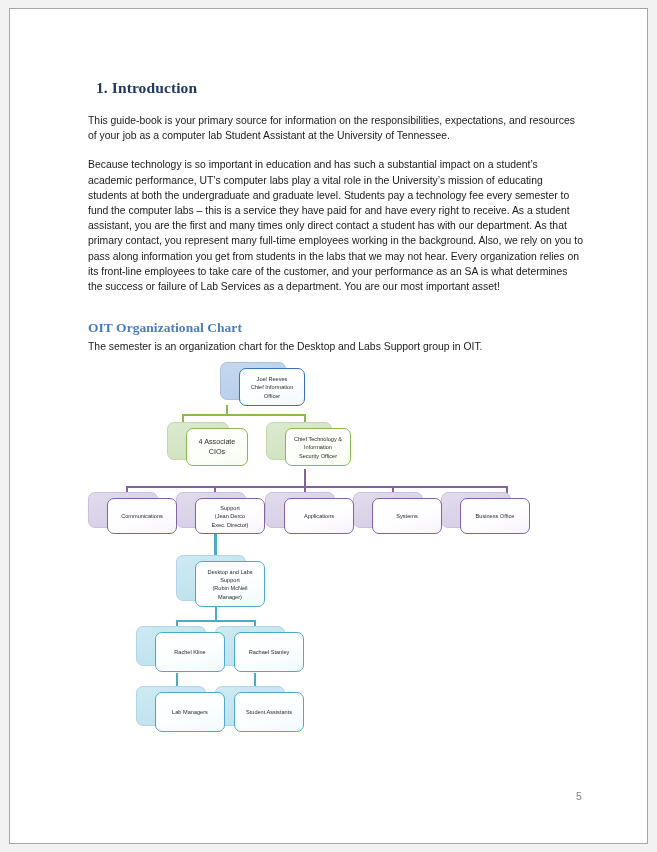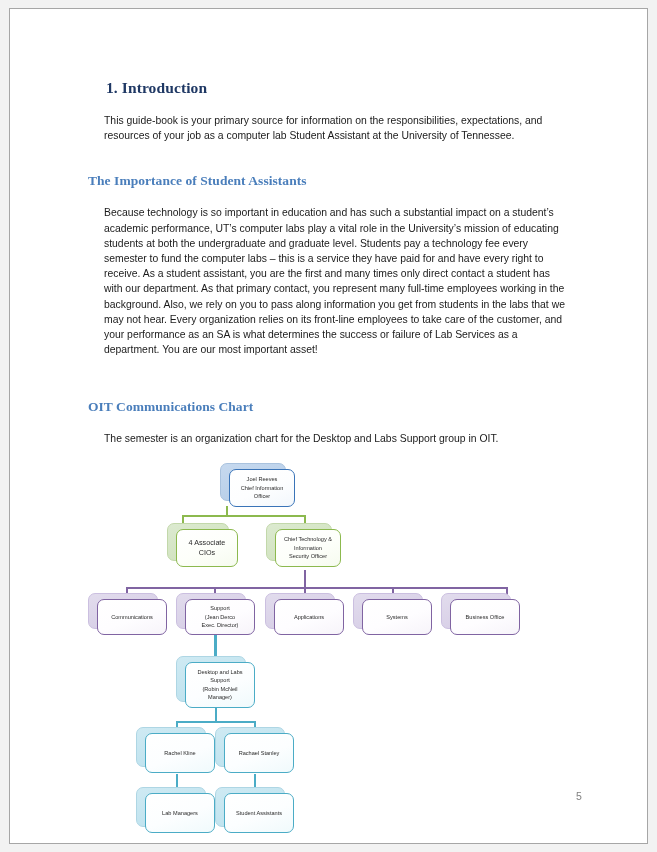--- a/index.html
+++ b/index.html
@@ -34,37 +34,37 @@
     position: absolute;
     left: 78px;
     top: 70px;
     width: 495px;
   }
   h1.doc-h1 {
     font-family: "Liberation Serif", serif;
     font-size: 15.5px;
     font-weight: bold;
     color: #1f3864;
-    margin: 0 0 16px 18px;
+    margin: 0 0 16px 8px;
     letter-spacing: 0.1px;
   }
   h2.doc-h2 {
     font-family: "Liberation Serif", serif;
     font-size: 13.5px;
     font-weight: bold;
     color: #4a7ebb;
     margin: 0 0 3px 0;
     letter-spacing: 0.05px;
   }
   p.doc-p {
     font-family: "Liberation Sans", sans-serif;
     font-size: 10.4px;
     line-height: 15.2px;
     color: #1a1a1a;
-    margin: 16px;
+    margin: 0;
     text-align: left;
   }
   .spacer-sm { height: 14px; }
   .spacer-md { height: 26px; }
 
   
   .orgchart {
     position: relative;
     width: 495px;
     height: 390px;
@@ -77,20 +77,21 @@
     display: flex;
     align-items: center;
     justify-content: center;
     text-align: center;
     font-family: "Liberation Sans", sans-serif;
     font-size: 5.6px;
     line-height: 8.2px;
     color: #2b2b2b;
     z-index: 3;
     padding: 2px 3px;
+    margin-left: 10px;
   }
   .shadow {
     position: absolute;
     box-sizing: border-box;
     border-radius: 7px;
     z-index: 2;
   }
   
   .n-blue {
     border: 1px solid #3a74b8;
@@ -151,26 +152,25 @@
   <div class="page-sheet">
 
     <div class="page-body">
 
       <h1 class="doc-h1">1.  Introduction</h1>
 
       <p class="doc-p">This guide-book is your primary source for information on the responsibilities, expectations, and resources of your job as a computer lab Student Assistant at the University of Tennessee.</p>
 
       <div class="spacer-sm"></div>
 
-      <h2 class="doc-h2">The Importance of Student Assistants</h2>
       <p class="doc-p">Because technology is so important in education and has such a substantial impact on a student’s academic performance, UT’s computer labs play a vital role in the University’s mission of educating students at both the undergraduate and graduate level.  Students pay a technology fee every semester to fund the computer labs – this is a service they have paid for and have every right to receive.  As a student assistant, you are the first and many times only direct contact a student has with our department.  As that primary contact, you represent many full-time employees working in the background.  Also, we rely on you to pass along information you get from students in the labs that we may not hear.  Every organization relies on its front-line employees to take care of the customer, and your performance as an SA is what determines the success or failure of Lab Services as a department. You are our most important asset!</p>
 
       <div class="spacer-md"></div>
 
-      <h2 class="doc-h2">OIT Communications Chart</h2>
+      <h2 class="doc-h2">OIT Organizational Chart</h2>
       <p class="doc-p">The semester is an organization chart for the Desktop and Labs Support group in OIT.</p>
 
       <div class="orgchart">
 
         <div class="conn c-green" style="left:138px; top:43px; width:2px; height:10px;"></div>
         <div class="conn c-green" style="left:94px; top:52px; width:124px; height:2px;"></div>
         <div class="conn c-green" style="left:94px; top:52px; width:2px; height:12px;"></div>
         <div class="conn c-green" style="left:216px; top:52px; width:2px; height:12px;"></div>
 
         <div class="conn c-purple" style="left:216px; top:107px; width:2px; height:18px;"></div>

